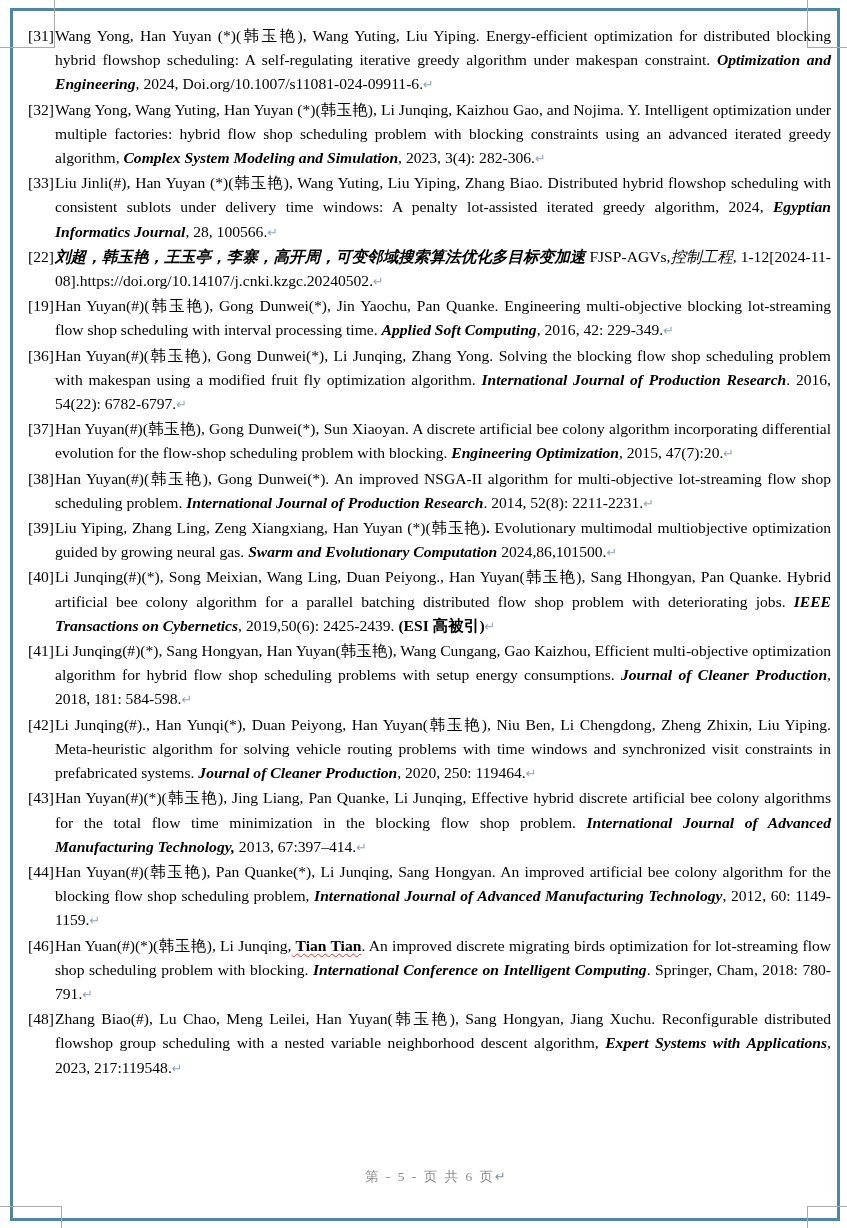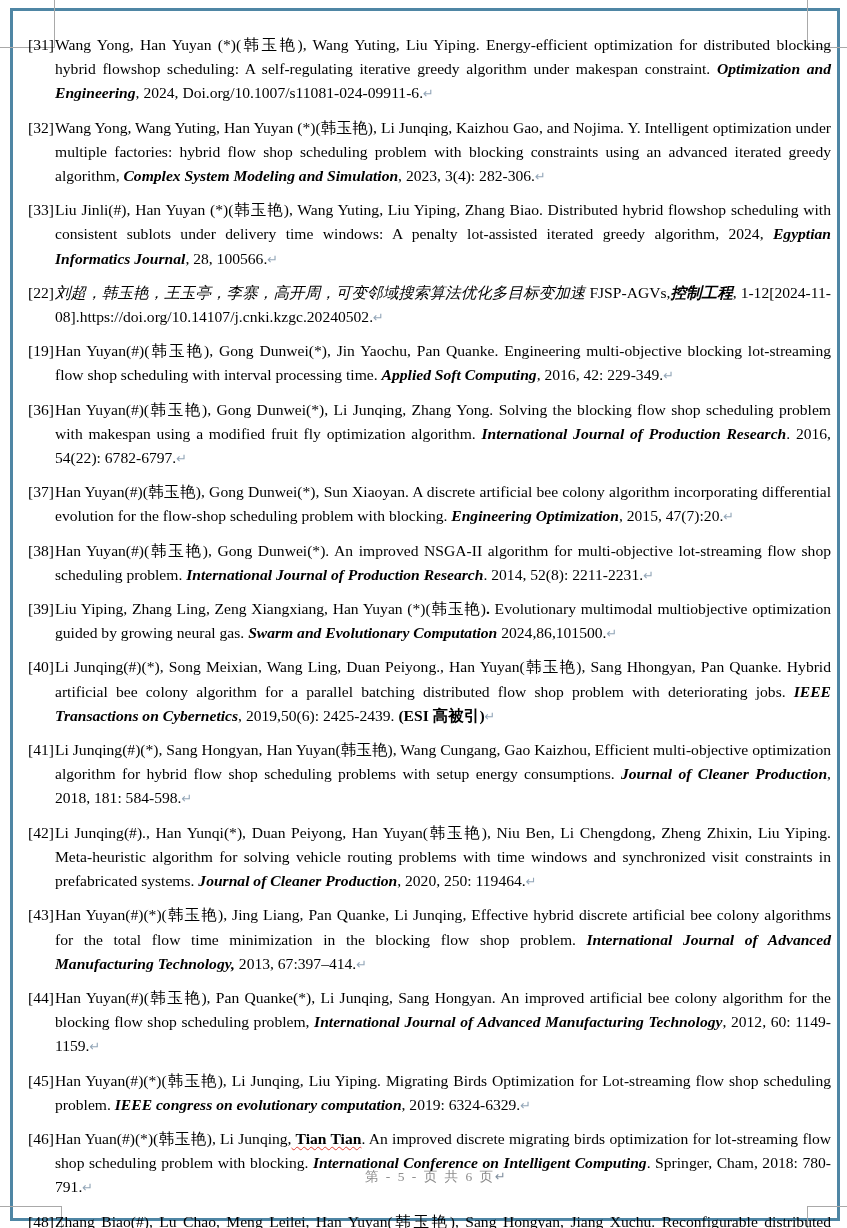--- a/index.html
+++ b/index.html
@@ -16,29 +16,29 @@
   .mark { position:absolute; pointer-events:none; }
   .mark-tl { left:0; top:0; width:55px; height:48px; border-right:1px solid #a9a9a9; border-bottom:1px solid #a9a9a9; }
   .mark-tr { right:0; top:0; width:40px; height:48px; border-left:1px solid #a9a9a9; border-bottom:1px solid #a9a9a9; }
   .mark-bl { left:0; top:1206px; width:62px; height:22px; border-right:1px solid #a9a9a9; border-top:1px solid #a9a9a9; }
   .mark-br { right:0; top:1206px; width:40px; height:22px; border-left:1px solid #a9a9a9; border-top:1px solid #a9a9a9; }
 
   .content { position:absolute; top:24px; left:28px; right:16px; }
 
   p.ref { font-size:15.6px; line-height:24.2px; text-align:justify;
           padding-left:27px; text-indent:-27px; }
-  .ref-num { display:inline-block; width:27px; text-indent:0;margin-top:9px; }
+  .ref-num { display:inline-block; width:27px; text-indent:0; }
 
   .seg-plain { }
   .seg-b  { font-weight:bold; }
   .seg-bi { font-weight:bold; font-style:italic; }
   .seg-u  { text-decoration-color:#2e74b5; text-underline-offset:2px; }
   .seg-wavy { text-decoration:underline wavy #e03c31; text-decoration-thickness:1px; text-underline-offset:2px;font-weight:bold; }
-  .seg-kai   { font-style:italic; }
-  .seg-kaibi { font-style:italic; font-weight:bold; }
+  .seg-kai   { font-style:italic;font-weight:bold; }
+  .seg-kaibi { font-style:italic; font-weight:normal; }
 
   .para-mark { color:#93a6b8; font-size:13px; font-family:"DejaVu Sans",sans-serif; }
 
   .footer { position:absolute; top:1168px; left:12px; width:100%; text-align:center;
             font-size:13.5px; color:#8c8c8c; letter-spacing:2px; }
   .footer .para-mark { color:#7f8e9d; letter-spacing:0; }
 </style>
 </head>
 <body>
 
@@ -57,21 +57,20 @@
       <p class="ref"><span class="ref-num">[19]</span><span class="seg-plain">Han Yuyan(#)(韩玉艳), Gong Dunwei(*), Jin Yaochu, Pan Quanke. Engineering multi-objective blocking lot-streaming flow shop scheduling with interval processing time. </span><span class="seg-bi">Applied Soft Computing</span><span class="seg-plain">, 2016, 42: 229-349.</span><span class="para-mark">↵</span></p>
       <p class="ref"><span class="ref-num">[36]</span><span class="seg-plain">Han Yuyan(#)(韩玉艳), Gong Dunwei(*), Li Junqing, Zhang Yong. Solving the blocking flow shop scheduling problem with makespan using a modified fruit fly optimization algorithm. </span><span class="seg-bi">International Journal of Production Research</span><span class="seg-plain">. 2016, 54(22): 6782-6797.</span><span class="para-mark">↵</span></p>
       <p class="ref"><span class="ref-num">[37]</span><span class="seg-plain">Han Yuyan(#)(韩玉艳), Gong Dunwei(*), Sun Xiaoyan. A discrete artificial bee colony algorithm incorporating differential evolution for the flow-shop scheduling problem with blocking. </span><span class="seg-bi">Engineering Optimization</span><span class="seg-plain">, 2015, 47(7):20.</span><span class="para-mark">↵</span></p>
       <p class="ref"><span class="ref-num">[38]</span><span class="seg-plain">Han Yuyan(#)(韩玉艳), Gong Dunwei(*). An improved NSGA-II algorithm for multi-objective lot-streaming flow shop scheduling problem. </span><span class="seg-bi">International Journal of Production Research</span><span class="seg-plain">. 2014, 52(8): 2211-2231.</span><span class="para-mark">↵</span></p>
       <p class="ref"><span class="ref-num">[39]</span><span class="seg-plain">Liu Yiping, Zhang Ling, Zeng Xiangxiang, Han Yuyan (*)(韩玉艳)</span><span class="seg-b">.</span><span class="seg-plain"> Evolutionary multimodal multiobjective optimization guided by growing neural gas. </span><span class="seg-bi">Swarm and Evolutionary Computation</span><span class="seg-plain"> 2024,86,101500.</span><span class="para-mark">↵</span></p>
       <p class="ref"><span class="ref-num">[40]</span><span class="seg-plain">Li </span><span class="seg-u">Junqing(#)(</span><span class="seg-plain">*), Song Meixian, Wang Ling, Duan Peiyong., Han Yuyan(韩玉艳), Sang Hhongyan, Pan Quanke. Hybrid artificial bee colony algorithm for a parallel batching distributed flow shop problem with deteriorating jobs. </span><span class="seg-bi">IEEE Transactions on Cybernetics</span><span class="seg-plain">, 2019,50(6): 2425-2439. </span><span class="seg-b">(ESI 高被引)</span><span class="para-mark">↵</span></p>
       <p class="ref"><span class="ref-num">[41]</span><span class="seg-plain">Li Junqing(#)(*), Sang Hongyan, Han Yuyan(韩玉艳), Wang Cungang, Gao Kaizhou, Efficient multi-objective optimization algorithm for hybrid flow shop scheduling problems with setup energy consumptions. </span><span class="seg-bi">Journal of Cleaner Production</span><span class="seg-plain">, 2018, 181: 584-598.</span><span class="para-mark">↵</span></p>
       <p class="ref"><span class="ref-num">[42]</span><span class="seg-plain">Li </span><span class="seg-u">Junqing</span><span class="seg-plain">(#)., Han </span><span class="seg-u">Yunqi(</span><span class="seg-plain">*), Duan Peiyong, Han Yuyan(韩玉艳), Niu Ben, Li Chengdong, Zheng Zhixin, Liu Yiping. Meta-heuristic algorithm for solving vehicle routing problems with time windows and synchronized visit constraints in prefabricated systems. </span><span class="seg-bi">Journal of Cleaner Production</span><span class="seg-plain">, 2020, 250: 119464.</span><span class="para-mark">↵</span></p>
       <p class="ref"><span class="ref-num">[43]</span><span class="seg-plain">Han Yuyan(#)(*)(韩玉艳), Jing Liang, Pan Quanke, Li Junqing, Effective hybrid discrete artificial bee colony algorithms for the total flow time minimization in the blocking flow shop problem. </span><span class="seg-bi">International Journal of Advanced Manufacturing Technology,</span><span class="seg-plain"> 2013, 67:397–414.</span><span class="para-mark">↵</span></p>
       <p class="ref"><span class="ref-num">[44]</span><span class="seg-plain">Han Yuyan(#)(韩玉艳), Pan Quanke(*), Li Junqing, Sang Hongyan. An improved artificial bee colony algorithm for the blocking flow shop scheduling problem, </span><span class="seg-bi">International Journal of Advanced Manufacturing Technology</span><span class="seg-plain">, 2012, 60: 1149-1159.</span><span class="para-mark">↵</span></p>
-      <p class="ref"><span class="ref-num">[45]</span><span class="seg-plain">Han Yuyan(#)(*)(韩玉艳), Li Junqing, Liu Yiping. Migrating Birds Optimization for Lot-streaming flow shop scheduling problem. </span><span class="seg-bi">IEEE congress on evolutionary computation</span><span class="seg-plain">, 2019: 6324-6329.</span><span class="para-mark">↵</span></p>
       <p class="ref"><span class="ref-num">[46]</span><span class="seg-plain">Han Yuan(#)(*)(韩玉艳), Li Junqing,</span><span class="seg-wavy"> Tian Tian</span><span class="seg-plain">. An improved discrete migrating </span><span class="seg-u">birds</span><span class="seg-plain"> optimization for lot-streaming flow shop scheduling problem with blocking. </span><span class="seg-bi">International Conference on Intelligent Computing</span><span class="seg-plain">. Springer, Cham, 2018: 780-791.</span><span class="para-mark">↵</span></p>
       <p class="ref"><span class="ref-num">[48]</span><span class="seg-plain">Zhang Biao(#), Lu Chao, Meng Leilei, Han Yuyan(韩玉艳), Sang Hongyan, Jiang Xuchu. Reconfigurable distributed flowshop group scheduling with a nested variable neighborhood descent algorithm, </span><span class="seg-bi">Expert Systems with Applications</span><span class="seg-plain">, 2023, 217:119548.</span><span class="para-mark">↵</span></p>
     </div>
 
   <div class="footer">
     <span>第 - 5 - 页 共 6 页</span><span class="para-mark">↵</span>
   </div>
 </div>
 
 </body></html>

